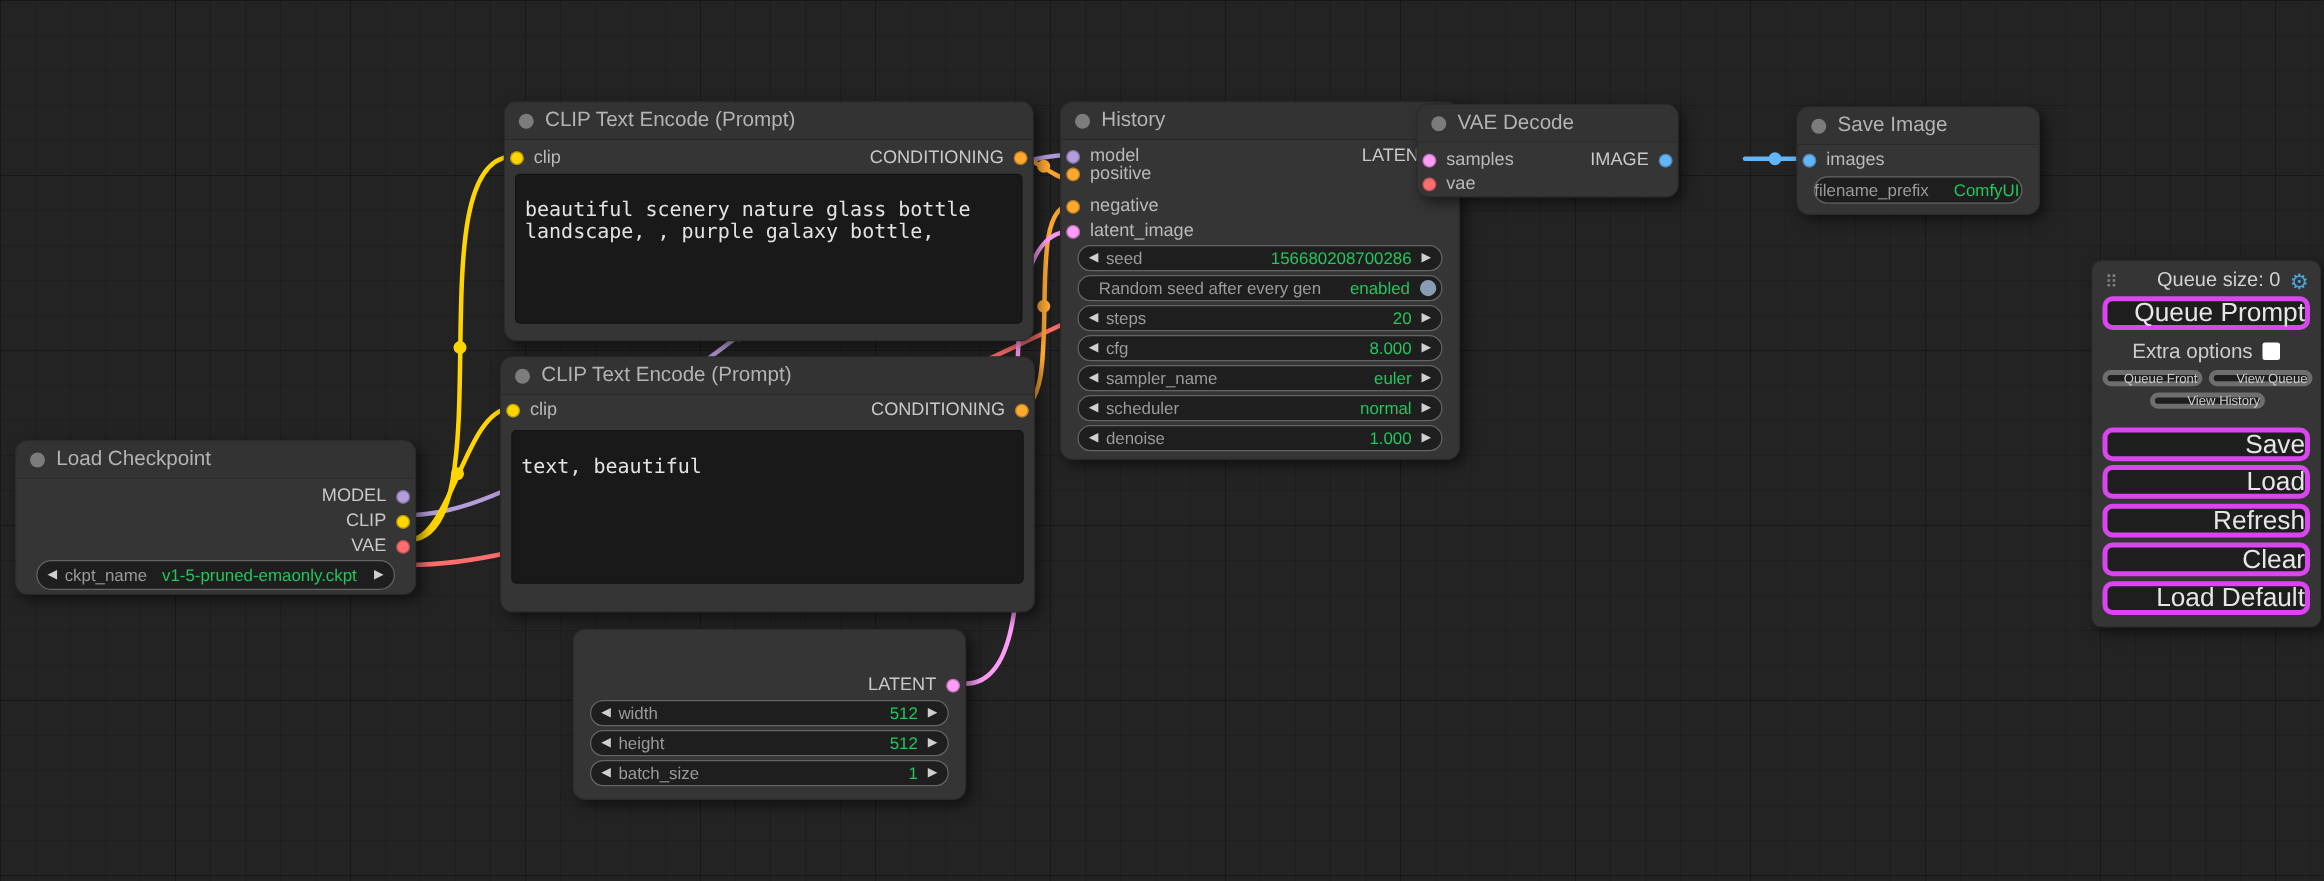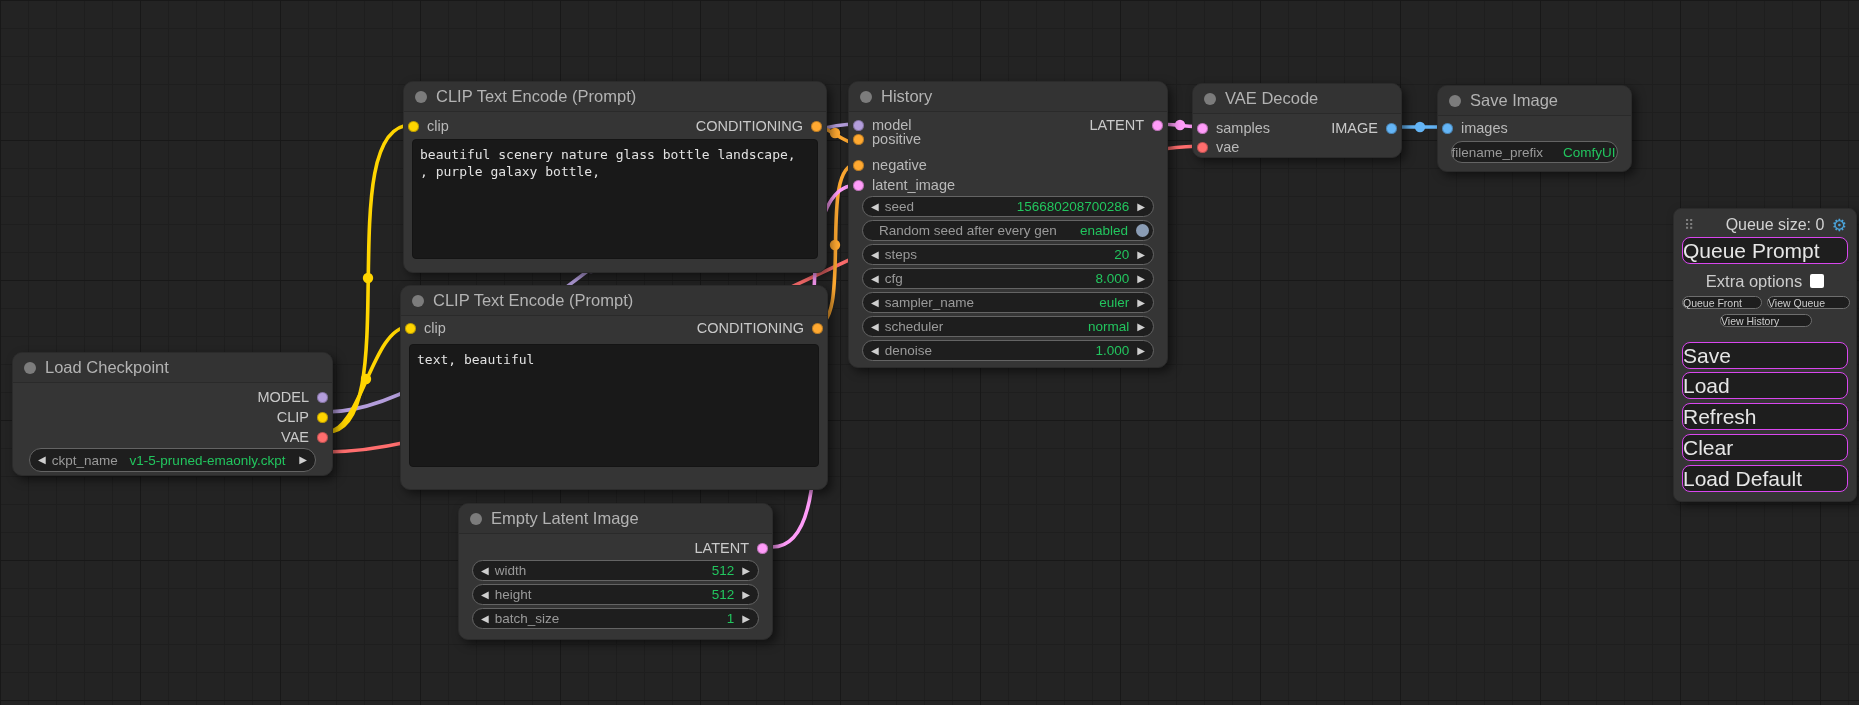--- a/index.html
+++ b/index.html
@@ -36,35 +36,35 @@
             border:1px solid #646464; border-radius:11px; display:flex; align-items:center;
             padding:0 8px; gap:6px; font-size:13.5px; white-space:nowrap; }
   .warr  { color:#cfcfcf; font-size:10px; line-height:1; }
   .wname { color:#9a9a9a; }
   .wval  { flex:1; text-align:right; color:#22c55e; padding-right:2px; }
   .wval.center { text-align:center; }
   .toggle-dot { width:13px; height:13px; border-radius:50%; background:#8a9cb4; flex:0 0 auto;
                 margin-right:-4px; }
 
   .prompt-box { position:absolute; left:8px; right:8px; background:#191919;
-                border:1px solid #141414; border-radius:4px; padding:6px 7px;
-                font-family:"DejaVu Sans Mono", monospace; font-size:13px; line-height:17px;
+                border:1px solid #141414; border-radius:4px; padding:19px 7px;
+                font-family:"DejaVu Sans Mono", monospace; font-size:16px; line-height:17px;
                 color:#e2e2e2; white-space:pre-wrap; }
 
   
   #queue-panel { position:absolute; left:1673px; top:208px; width:184px; height:294px;
                  background:#353535; border:1px solid #2b2b2b; border-radius:8px; z-index:3;
                  box-shadow:4px 4px 10px rgba(0,0,0,.5); }
   .qp-header { position:absolute; top:5px; left:0; right:0; height:22px; display:flex;
                align-items:center; }
   .qp-drag { position:absolute; left:10px; color:#808080; font-size:14px; }
   .qp-title { width:100%; text-align:center; color:#d2d2d2; font-size:16px;padding-left:20px; }
   .qp-gear { position:absolute; right:9px; color:#4aa3d9; font-size:17px; line-height:1; }
-  .qbtn { position:absolute; background:#1e1e1e; border:1px solid #d946ef; border-radius:8px;
-          color:#e6e6e6; display:flex; align-items:center; justify-content:flex-start; }
+  .qbtn { position:absolute; background:#1e1e1e; border:4px solid #d946ef; border-radius:8px;
+          color:#e6e6e6; display:flex; align-items:center; justify-content:flex-end; }
   .qbtn.big   { left:8px; width:166px; height:27px; font-size:21px; }
   .qbtn.small { height:13px; font-size:10.5px; border-radius:7px; border-color:#6e6e6e;
                 color:#cccccc; }
   .qp-extra { position:absolute; top:62px; left:0; right:0; height:20px; display:flex;
               align-items:center; justify-content:center; gap:8px; color:#cccccc;
               font-size:16.5px; }
   .qp-check { width:14px; height:14px; background:#ffffff; border-radius:2px; }
 </style>
 </head>
 <body>
@@ -156,24 +156,20 @@
       <span>clip</span>
     </div>
     <div class="slot out" style="top:32px">
       <span class="pdot" style="background:#FFA931"></span>
       <span>CONDITIONING</span>
     </div>
     <div class="prompt-box" style="top:58px; height:123px;">text, beautiful</div>
   </div>
 
   <div class="node" style="left:458px; top:503px; width:315px; height:137px;">
-    <div class="node-title">
-      <span class="tdot"></span>
-      <span>Empty Latent Image</span>
-    </div>
     <div class="slot out" style="top:34px">
       <span class="pdot" style="background:#FF9CF9"></span>
       <span>LATENT</span>
     </div>
     <div class="widget" style="top:56px">
       <span class="warr">◀</span>
       <span class="wname">width</span>
       <span class="wval">512</span>
       <span class="warr">▶</span>
     </div>
@@ -253,21 +249,21 @@
       <span class="warr">▶</span>
     </div>
     <div class="widget" style="top:258px">
       <span class="warr">◀</span>
       <span class="wname">denoise</span>
       <span class="wval">1.000</span>
       <span class="warr">▶</span>
     </div>
   </div>
 
-  <div class="node" style="left:1192px; top:83px; width:210px; height:75px;">
+  <div class="node" style="left:1133px; top:83px; width:210px; height:75px;">
     <div class="node-title">
       <span class="tdot"></span>
       <span>VAE Decode</span>
     </div>
     <div class="slot in" style="top:34px">
       <span class="pdot" style="background:#FF9CF9"></span>
       <span>samples</span>
     </div>
     <div class="slot in" style="top:53px">
       <span class="pdot" style="background:#FF6E6E"></span>

